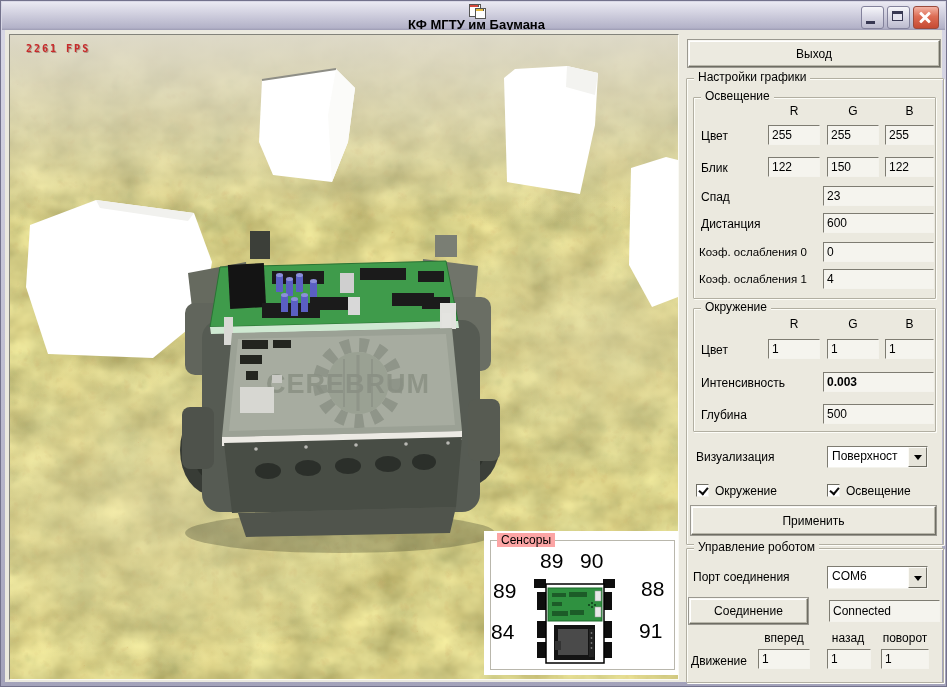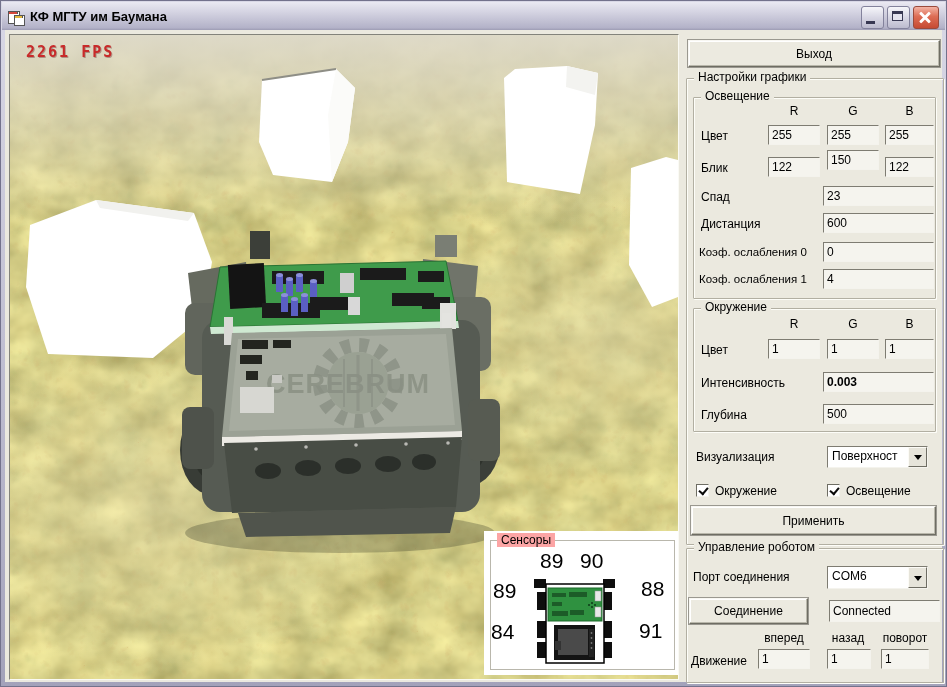--- a/index.html
+++ b/index.html
@@ -6,21 +6,21 @@
   body{
     width:947px;height:687px;position:relative;overflow:hidden;
     font-family:"Liberation Sans",sans-serif;background:#8E8DA4;
     -webkit-font-smoothing:antialiased;
   }
   
   .win-frame{position:absolute;inset:0;border:1px solid #73728C;
     background:linear-gradient(180deg,#D9D8E6 0%,#BBBACE 60%,#A3A2BA 100%);}
   .titlebar{position:absolute;left:1px;top:1px;right:1px;height:28px;
     background:linear-gradient(180deg,#EAE9F2 0%,#D2D1E0 40%,#B3B2C8 92%,#9D9CB4 100%);
-    display:flex;align-items:center;}
+    display:flex;align-items:center;flex-direction:column;}
   .title-text{font-size:13px;font-weight:bold;color:#000;margin-left:6px;white-space:nowrap;}
   .app-icon{width:16px;height:15px;margin-left:6px;position:relative;flex:0 0 auto;}
   .app-icon .w1{position:absolute;left:0;top:2px;width:10px;height:11px;background:#fff;border:1px solid #555;}
   .app-icon .w1b{position:absolute;left:0;top:2px;width:10px;height:3px;background:#D6483C;border:1px solid #555;border-bottom:none;box-sizing:border-box;}
   .app-icon .w2{position:absolute;left:6px;top:6px;width:9px;height:9px;background:#fff;border:1px solid #555;}
   .app-icon .w2b{position:absolute;left:6px;top:6px;width:9px;height:3px;background:#E3B83E;border:1px solid #555;border-bottom:none;box-sizing:border-box;}
   .winbtns{position:absolute;right:6px;top:4px;display:flex;gap:3px;}
   .wbtn{width:21px;height:21px;border-radius:3px;border:1px solid #83829C;
     background:linear-gradient(180deg,#F6F6FA 0%,#D8D7E4 50%,#BCBBCE 100%);
     position:relative;cursor:default;}
@@ -33,21 +33,21 @@
   .glyph-x:before,.glyph-x:after{content:"";position:absolute;left:4px;top:9px;width:14px;height:3px;
     background:#fff;border-radius:1px;}
   .glyph-x:before{transform:rotate(45deg);}
   .glyph-x:after{transform:rotate(-45deg);}
   .client{position:absolute;left:4px;top:29px;right:4px;bottom:4px;background:#EBE9DF;}
 
   
   .viewport{position:absolute;left:4px;top:4px;width:670px;height:646px;box-sizing:border-box;
     border:1px solid;border-color:#83837B #FAFAF4 #FAFAF4 #83837B;background:#9A9470;overflow:hidden;}
   .fps{position:absolute;left:16px;top:8px;font-family:"DejaVu Sans Mono",monospace;
-    font-weight:bold;font-size:15px;letter-spacing:2px;color:#C82A2A;text-shadow:1px 1px 0 rgba(90,20,20,.35);}
+    font-weight:bold;font-size:10px;letter-spacing:2px;color:#C82A2A;text-shadow:1px 1px 0 rgba(90,20,20,.35);}
 
   
   .sensors{position:absolute;left:474px;top:496px;width:196px;height:144px;background:#fff;}
   .sensor-box{position:absolute;left:6px;top:9px;right:5px;bottom:5px;
     border:1px solid #B9B7AC;box-shadow:inset 1px 1px 0 #fff;}
   .sensor-title{position:absolute;left:13px;top:2px;background:#fca5a5;padding:0 4px;font-size:12px;}
   .snum{position:absolute;font-size:21px;color:#000;}
 
   
   #rightpanel{position:absolute;left:678px;top:0px;width:265px;height:596px;}
@@ -324,21 +324,21 @@
       <span class="colhdr" style="left:144px;top:74px;width:52px;">G</span>
       <span class="colhdr" style="left:202px;top:74px;width:49px;">B</span>
 
       <span class="lbl" style="left:18px;top:99px;">Цвет</span>
       <input class="field" style="left: 85px; top: 95px; width: 52px;" value="255">
       <input class="field" style="left: 144px; top: 95px; width: 52px;" value="255">
       <input class="field" style="left: 202px; top: 95px; width: 49px;" value="255">
 
       <span class="lbl" style="left:18px;top:131px;">Блик</span>
       <input class="field" style="left: 85px; top: 127px; width: 52px;" value="122">
-      <input class="field" style="left: 144px; top: 120px; width: 52px;" value="150">
+      <input class="field" style="left: 144px; top: 127px; width: 52px;" value="150">
       <input class="field" style="left: 202px; top: 127px; width: 49px;" value="122">
 
       <span class="lbl" style="left:18px;top:160px;">Спад</span>
       <input class="field" style="left: 140px; top: 156px; width: 111px;" value="23">
 
       <span class="lbl" style="left:18px;top:187px;">Дистанция</span>
       <input class="field" style="left: 140px; top: 183px; width: 111px;" value="600">
 
       <span class="lbl small" style="left:16px;top:216px;">Коэф. ослабления 0</span>
       <input class="field" style="left: 140px; top: 212px; width: 111px;" value="0">

